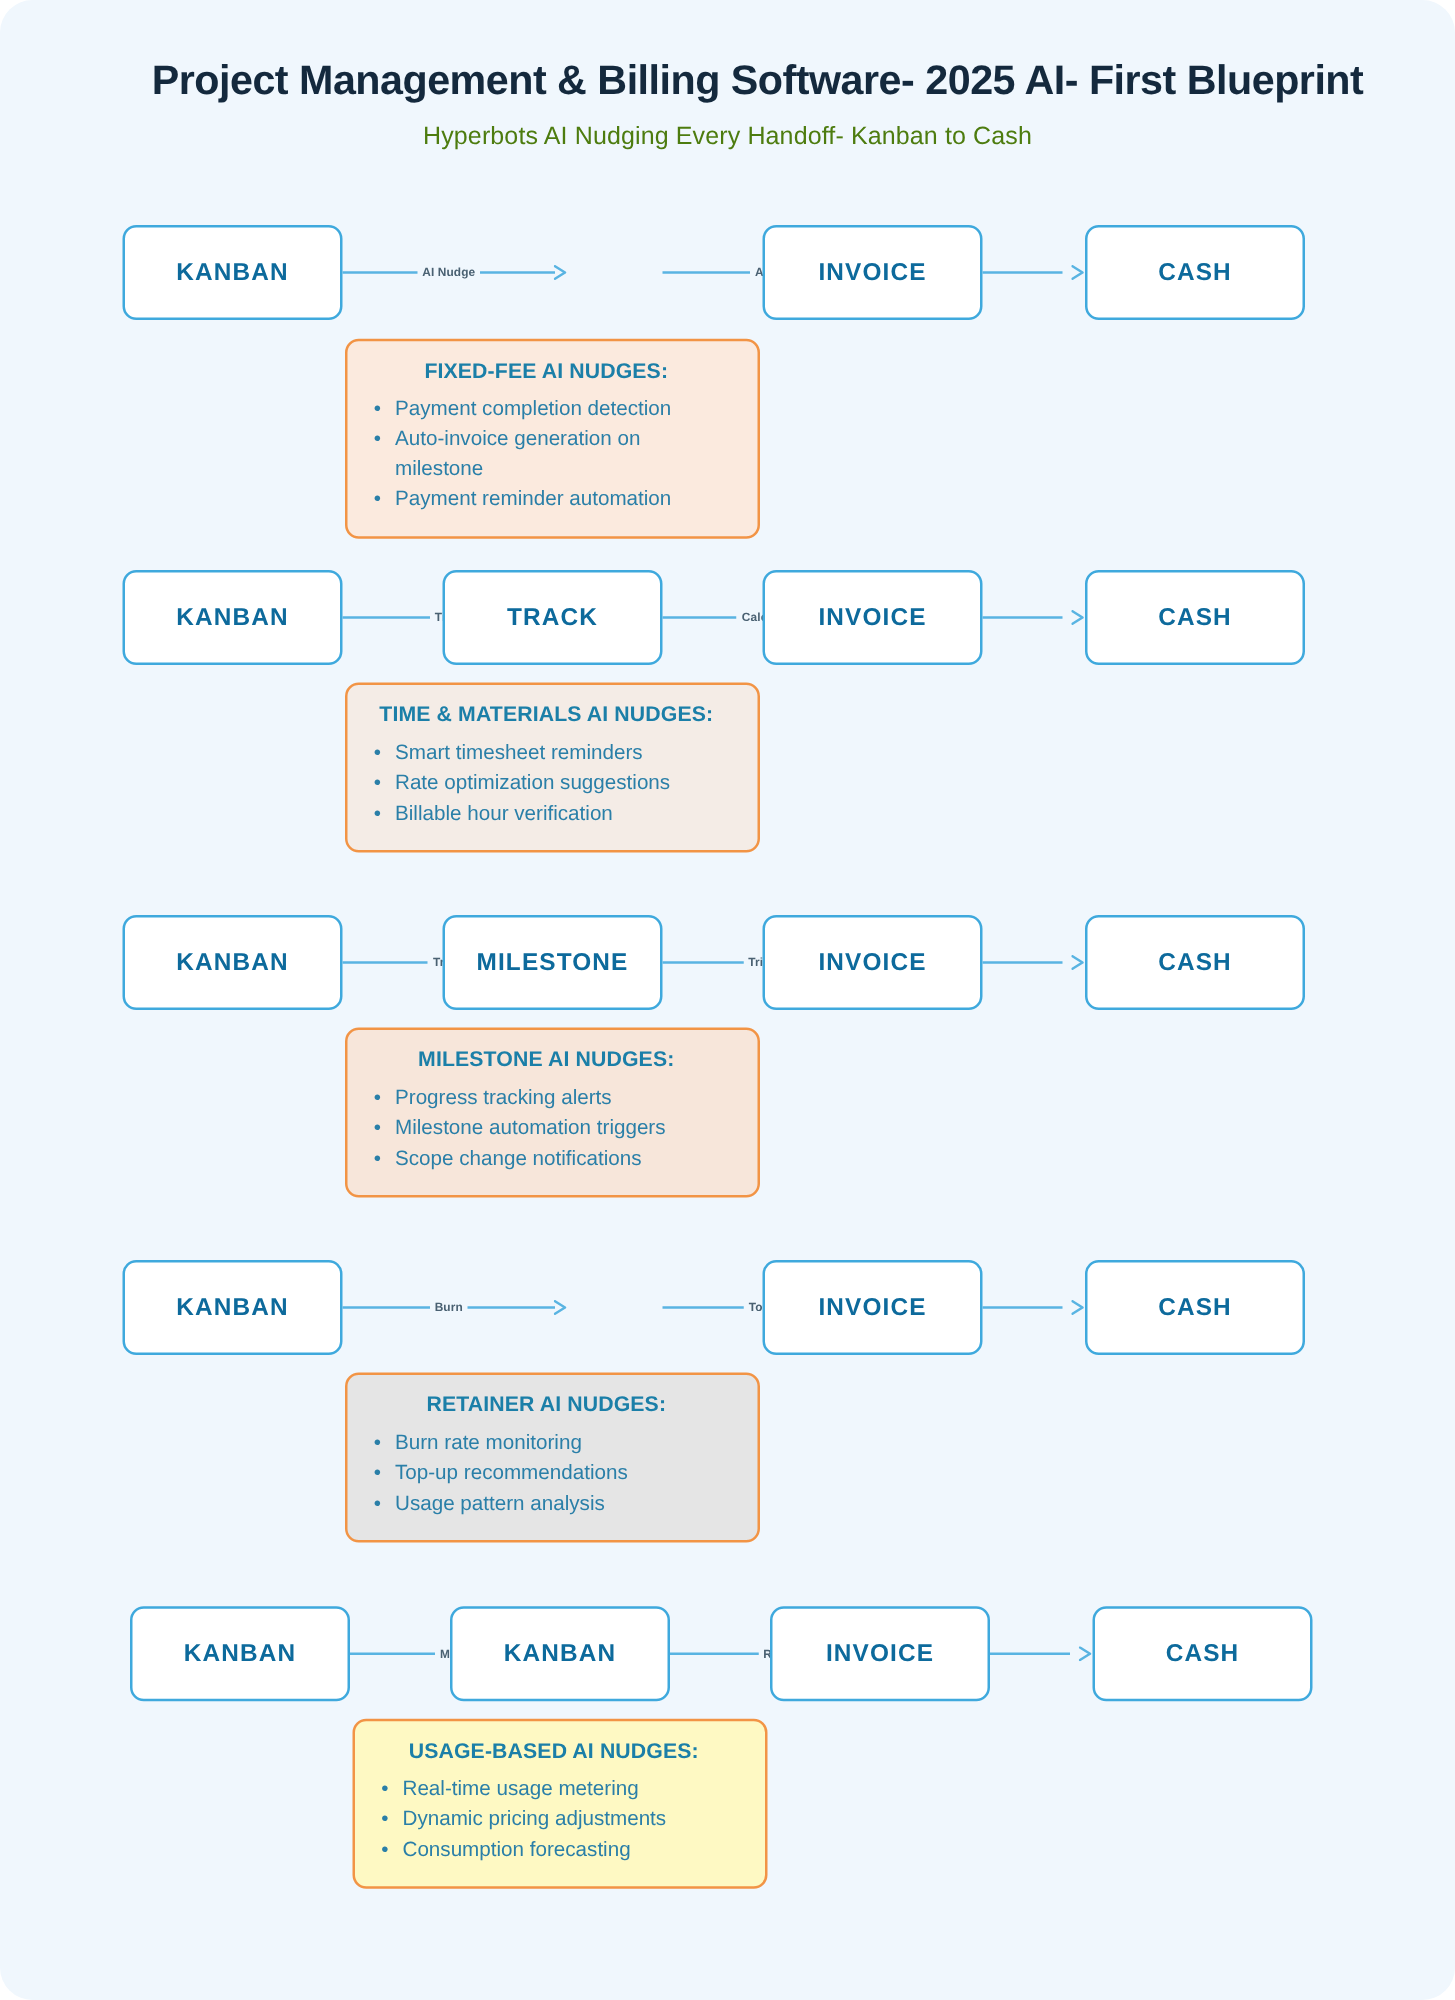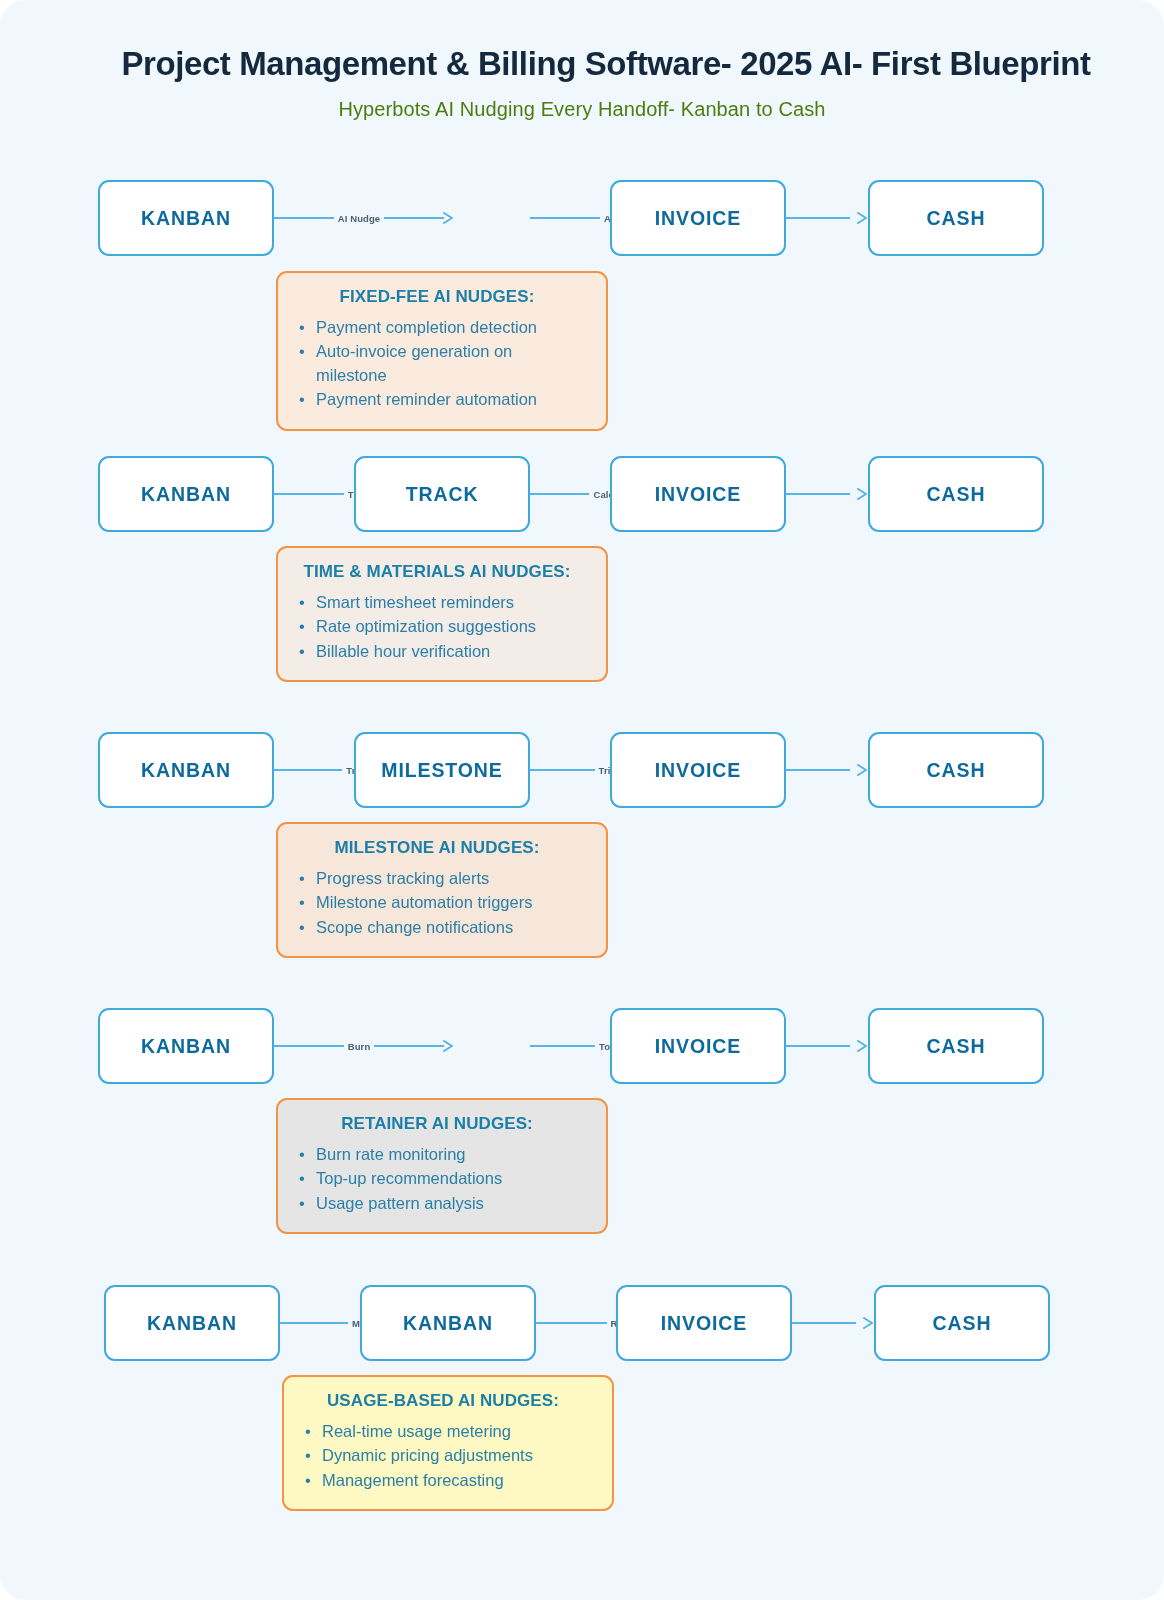--- a/index.html
+++ b/index.html
@@ -394,17 +394,17 @@
     </div>
     <div class="node" style="left:770px; width:176px;">
       <span class="node-label">CASH</span>
     </div>
   </div>
   <div class="card" style="left:282px; top:1375px; width:332px; background:#fef9c3;">
     <div class="card-title">USAGE-BASED AI NUDGES:</div>
     <ul class="card-list">
       <li><span class="bullet">•</span><span>Real-time usage metering</span></li>
       <li><span class="bullet">•</span><span>Dynamic pricing adjustments</span></li>
-      <li><span class="bullet">•</span><span>Management forecasting</span></li>
+      <li><span class="bullet">•</span><span>Consumption forecasting</span></li>
     </ul>
   </div>
 
 </div>
 
 </body></html>

